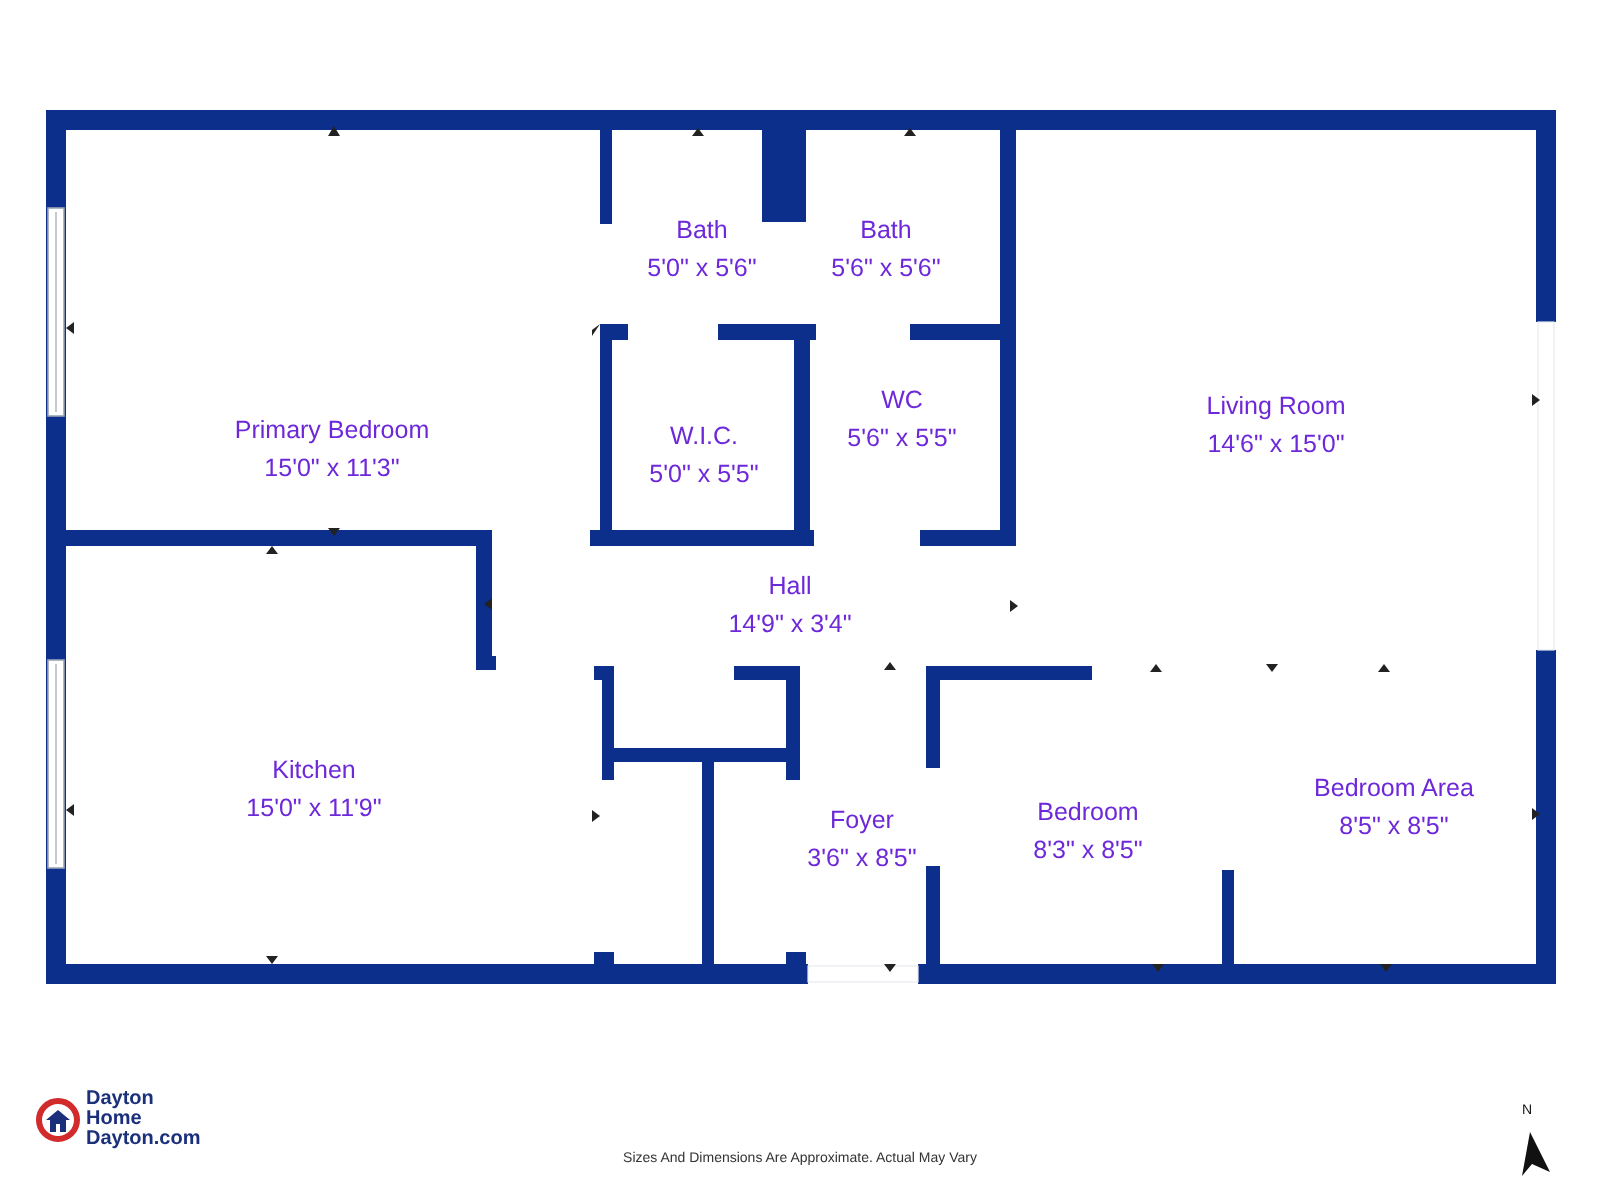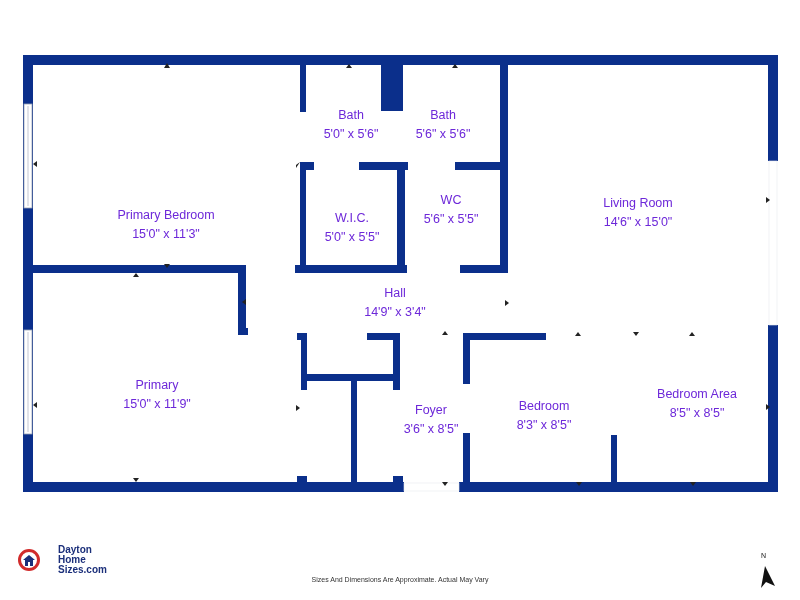--- a/index.html
+++ b/index.html
@@ -5,21 +5,21 @@
   html, body { margin:0; padding:0; background:#ffffff; }
   body { width:800px; height:600px; position:relative; overflow:hidden; font-family:"Liberation Sans", sans-serif; }
   #plan { position:absolute; left:0; top:0; width:800px; height:600px; }
   .wall { fill:#0b2f8b; }
   .opening { fill:#ffffff; stroke:#e6e9ef; stroke-width:0.6; }
   .window { fill:#ffffff; stroke:#9aa3b5; stroke-width:0.8; }
   .tick { fill:#222; }
   .room-label { position:absolute; transform:translateX(-50%); text-align:center; color:#6d28d9; font-size:12.5px; line-height:19px; white-space:nowrap; }
   .room-name { display:block; }
   .room-dim { display:block; }
-  .logo { position:absolute; left:18px; top:545px; display:flex; align-items:center; gap:18px; }
+  .logo { position:absolute; left:18px; top:545px; display:flex; align-items:center; gap:3px; }
   .logo-badge { width:22px; height:22px; border-radius:50%; border:3px solid #d12b2b; box-sizing:border-box; display:flex; align-items:center; justify-content:center; background:#fff; }
   .logo-text { font-weight:bold; font-size:10px; line-height:10px; color:#1b2f7a; }
   .disclaimer { position:absolute; left:0; width:800px; top:576px; text-align:center; font-size:7px; color:#333; }
   .compass { position:absolute; left:755px; top:552px; width:26px; height:40px; }
   .compass-n { position:absolute; left:6px; top:0; font-size:7px; color:#111; }
 </style>
 </head>
 <body>
 
 <svg id="plan" viewBox="0 0 800 600" xmlns="http://www.w3.org/2000/svg">
@@ -130,21 +130,21 @@
 </div>
 <div class="room-label" style="left:638px; top:194px;">
   <span class="room-name">Living Room</span>
   <span class="room-dim">14'6" x 15'0"</span>
 </div>
 <div class="room-label" style="left:375px; top:284px;margin-left:20px;">
   <span class="room-name">Hall</span>
   <span class="room-dim">14'9" x 3'4"</span>
 </div>
 <div class="room-label" style="left:157px; top:376px;">
-  <span class="room-name">Primary</span>
+  <span class="room-name">Kitchen</span>
   <span class="room-dim">15'0" x 11'9"</span>
 </div>
 <div class="room-label" style="left:431px; top:401px;">
   <span class="room-name">Foyer</span>
   <span class="room-dim">3'6" x 8'5"</span>
 </div>
 <div class="room-label" style="left:544px; top:397px;">
   <span class="room-name">Bedroom</span>
   <span class="room-dim">8'3" x 8'5"</span>
 </div>
@@ -156,21 +156,21 @@
 <div class="logo">
   <div class="logo-badge">
     <svg width="12" height="11" viewBox="0 0 12 11">
         <polygon points="6,0 12,5 10,5 10,11 2,11 2,5 0,5" fill="#1b2f7a"></polygon>
         <rect x="5" y="7" width="2" height="4" fill="#fff"></rect>
       </svg>
   </div>
   <div class="logo-text">
     <div>Dayton</div>
     <div>Home</div>
-    <div>Sizes.com</div>
+    <div>Dayton.com</div>
   </div>
 </div>
 
 <div class="disclaimer">Sizes And Dimensions Are Approximate. Actual May Vary</div>
 
 <div class="compass">
   <span class="compass-n">N</span>
   <svg width="26" height="40" viewBox="0 0 26 40" style="position:absolute;left:0;top:0;">
     <polygon points="10,14 20,34 11,30 6,36" fill="#111"></polygon>
   </svg>

